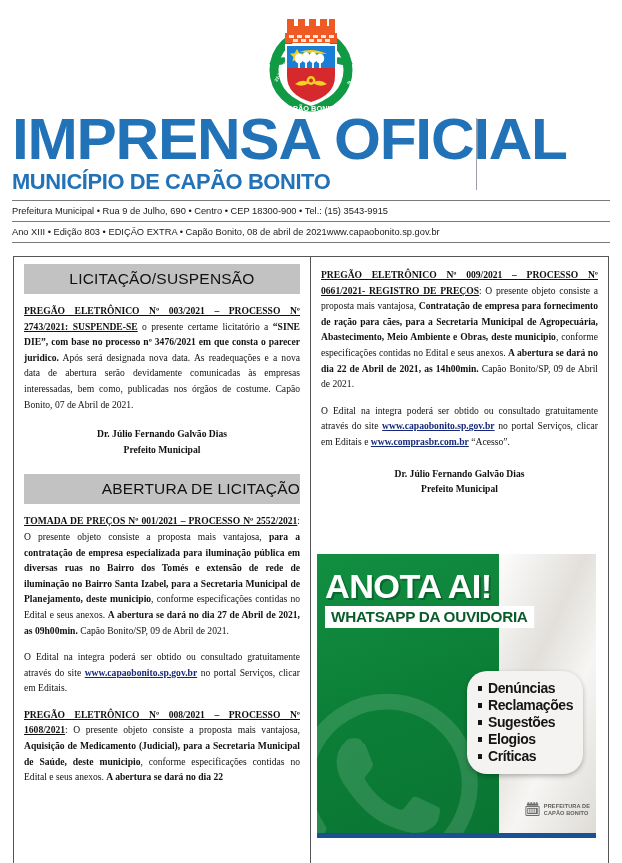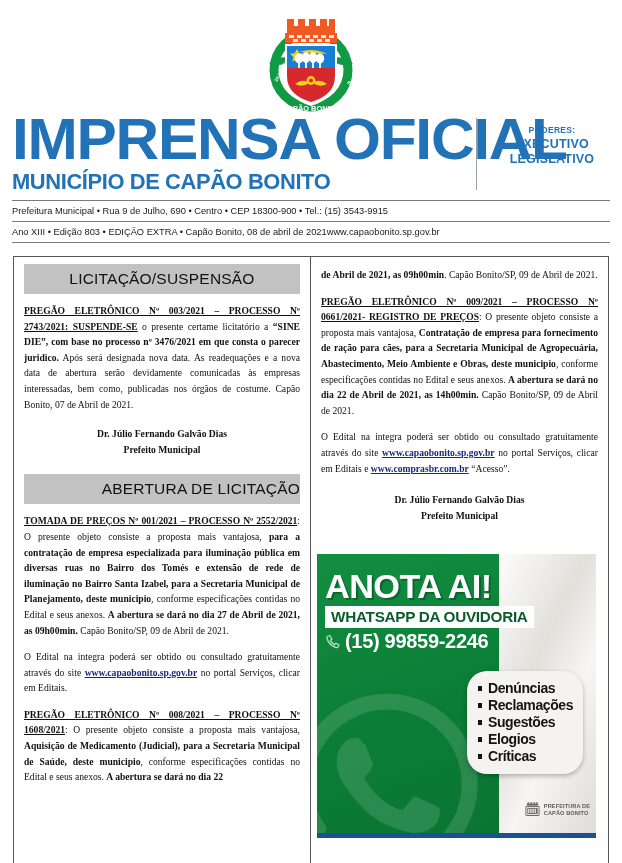--- a/index.html
+++ b/index.html
@@ -384,25 +384,20 @@
       </svg>
     </div>
   </div>
 
   <div class="title-row">
     <div class="title-left">
       <div class="big-title">IMPRENSA OFICIAL</div>
       <div class="sub-title">MUNICÍPIO DE CAPÃO BONITO</div>
     </div>
     <div class="vdivide"></div>
-    <div class="poderes">
-      <div class="pd-label">PODERES:</div>
-      <div class="pd-item">EXECUTIVO</div>
-      <div class="pd-item">LEGISLATIVO</div>
-    </div>
   </div>
 </div>
 
 <div class="rule"></div>
 <div class="info-line">
   <span>Prefeitura Municipal • Rua 9 de Julho, 690 • Centro • CEP 18300-900 • Tel.: (15) 3543-9915</span>
 </div>
 <div class="rule"></div>
 <div class="info-line">
   <span>Ano XIII • Edição 803 • EDIÇÃO EXTRA • Capão Bonito, 08 de abril de 2021</span>
@@ -437,23 +432,20 @@
 
     <p class="body tight">
       <span class="u">PREGÃO ELETRÔNICO Nº 008/2021 – PROCESSO Nº 1608/2021</span><span>: O presente objeto consiste a proposta mais vantajosa, </span><b>Aquisição de Medicamento (Judicial), para a Secretaria Municipal de Saúde, deste municipio</b><span>, conforme especificações contidas no Edital e seus anexos. </span><b>A abertura se dará no dia 22</b>
     </p>
   </div>
 
   <div class="col right">
 
     <div class="spacer-10"></div>
 
-    <p class="body">
-      <b>de Abril de 2021, as 09h00min</b><span>. Capão Bonito/SP, 09 de Abril de 2021.</span>
-    </p>
 
     <p class="body">
       <span class="u">PREGÃO ELETRÔNICO Nº 009/2021 – PROCESSO Nº 0661/2021- REGISTRO DE PREÇOS</span><span>: O presente objeto consiste a proposta mais vantajosa, </span><b>Contratação de empresa para fornecimento de ração para cães, para a Secretaria Municipal de Agropecuária, Abastecimento, Meio Ambiente e Obras, deste municipio</b><span>, conforme especificações contidas no Edital e seus anexos. </span><b>A abertura se dará no dia 22 de Abril de 2021, as 14h00min.</b><span> Capão Bonito/SP, 09 de Abril de 2021.</span>
     </p>
 
     <p class="body">
       <span>O Edital na integra poderá ser obtido ou consultado gratuitamente através do site </span><a class="link" href="#">www.capaobonito.sp.gov.br</a><span> no portal Serviços, clicar em Editais e </span><a class="link" href="#">www.comprasbr.com.br</a><span> “Acesso”.</span>
     </p>
 
     <div class="sig second">
@@ -466,26 +458,20 @@
         <svg class="ad-wm" viewBox="0 0 100 100">
           <path fill="#ffffff" d="M50 4a46 46 0 0 0-39.3 70L4 96l22.7-6.5A46 46 0 1 0 50 4zm0 8a38 38 0 1 1-20.2 70.1l-1.6-1-12.8 3.7 3.8-12.4-1.1-1.7A38 38 0 0 1 50 12z"></path>
           <path fill="#ffffff" d="M37.5 29c-1-2.2-2-2.2-2.9-2.3h-2.4c-.8 0-2.2.3-3.4 1.6-1.2 1.3-4.5 4.4-4.5 10.7s4.6 12.4 5.3 13.3c.6.8 8.9 14.2 22 19.3 11 4.3 13.2 3.4 15.6 3.2 2.4-.2 7.7-3.1 8.8-6.2 1.1-3 1.1-5.6.8-6.2-.3-.5-1.2-.8-2.4-1.4s-7.7-3.8-8.9-4.2c-1.2-.5-2-.7-2.9.6-.8 1.3-3.3 4.2-4 5-.7.9-1.5 1-2.7.4-1.2-.6-5.3-2-10-6.2-3.7-3.3-6.2-7.4-6.9-8.6-.7-1.3 0-1.9.6-2.6.6-.6 1.2-1.5 1.8-2.2.6-.7.8-1.3 1.2-2.1.4-.9.2-1.6-.1-2.2-.3-.6-2.6-6.6-3.6-9z"></path>
         </svg>
       </div>
       <div class="ad-right"></div>
 
       <div class="ad-headline">ANOTA AI!</div>
       <div class="ad-band">WHATSAPP DA OUVIDORIA</div>
 
-      <div class="ad-phone">
-        <svg width="17" height="17" viewBox="0 0 24 24">
-          <path fill="none" stroke="#b9dfc6" stroke-width="1.8" d="M6.6 3.5 3.8 4.6c-1 .4-1.5 1.5-1.2 2.5C4.2 13 9.6 18.6 16 20.6c1 .3 2.1-.2 2.5-1.2l1.1-2.8-4.2-2.2-1.9 2.1c-2.6-1.3-4.7-3.5-5.9-6.1l2.1-1.9z"></path>
-        </svg>
-        <span>(15) 99859-2246</span>
-      </div>
 
       <div class="ad-card">
         <ul>
           <li>Denúncias</li>
           <li>Reclamações</li>
           <li>Sugestões</li>
           <li>Elogios</li>
           <li>Críticas</li>
         </ul>
       </div>

